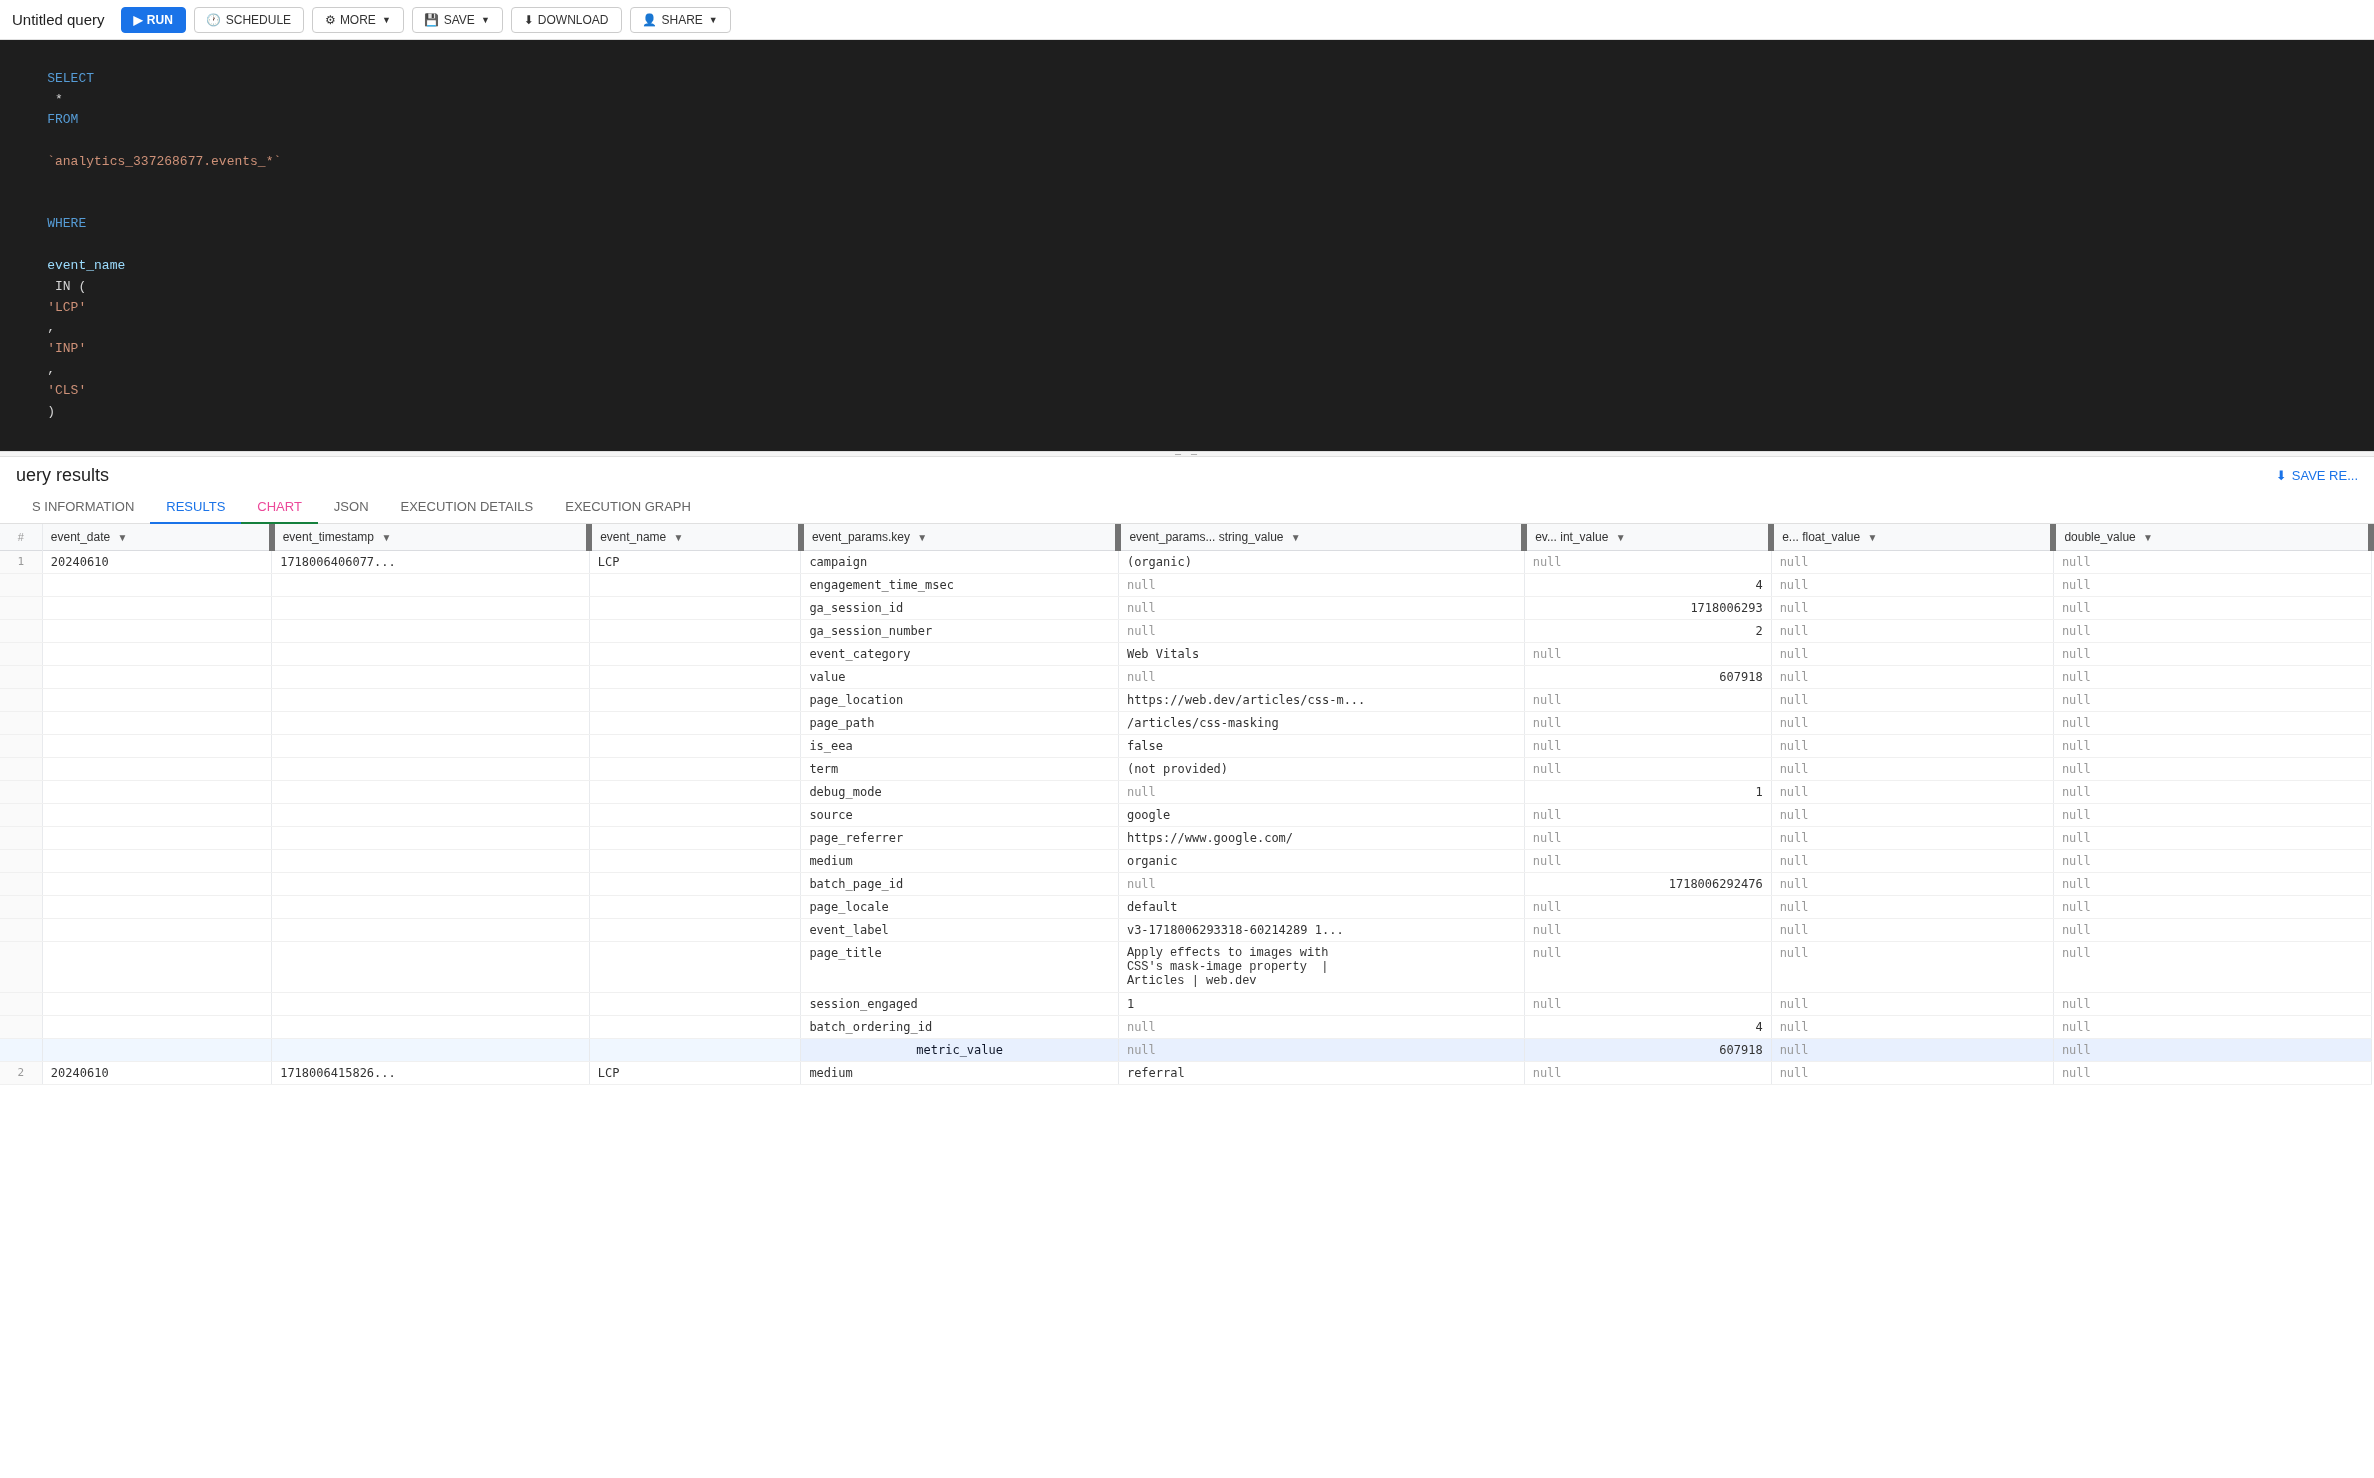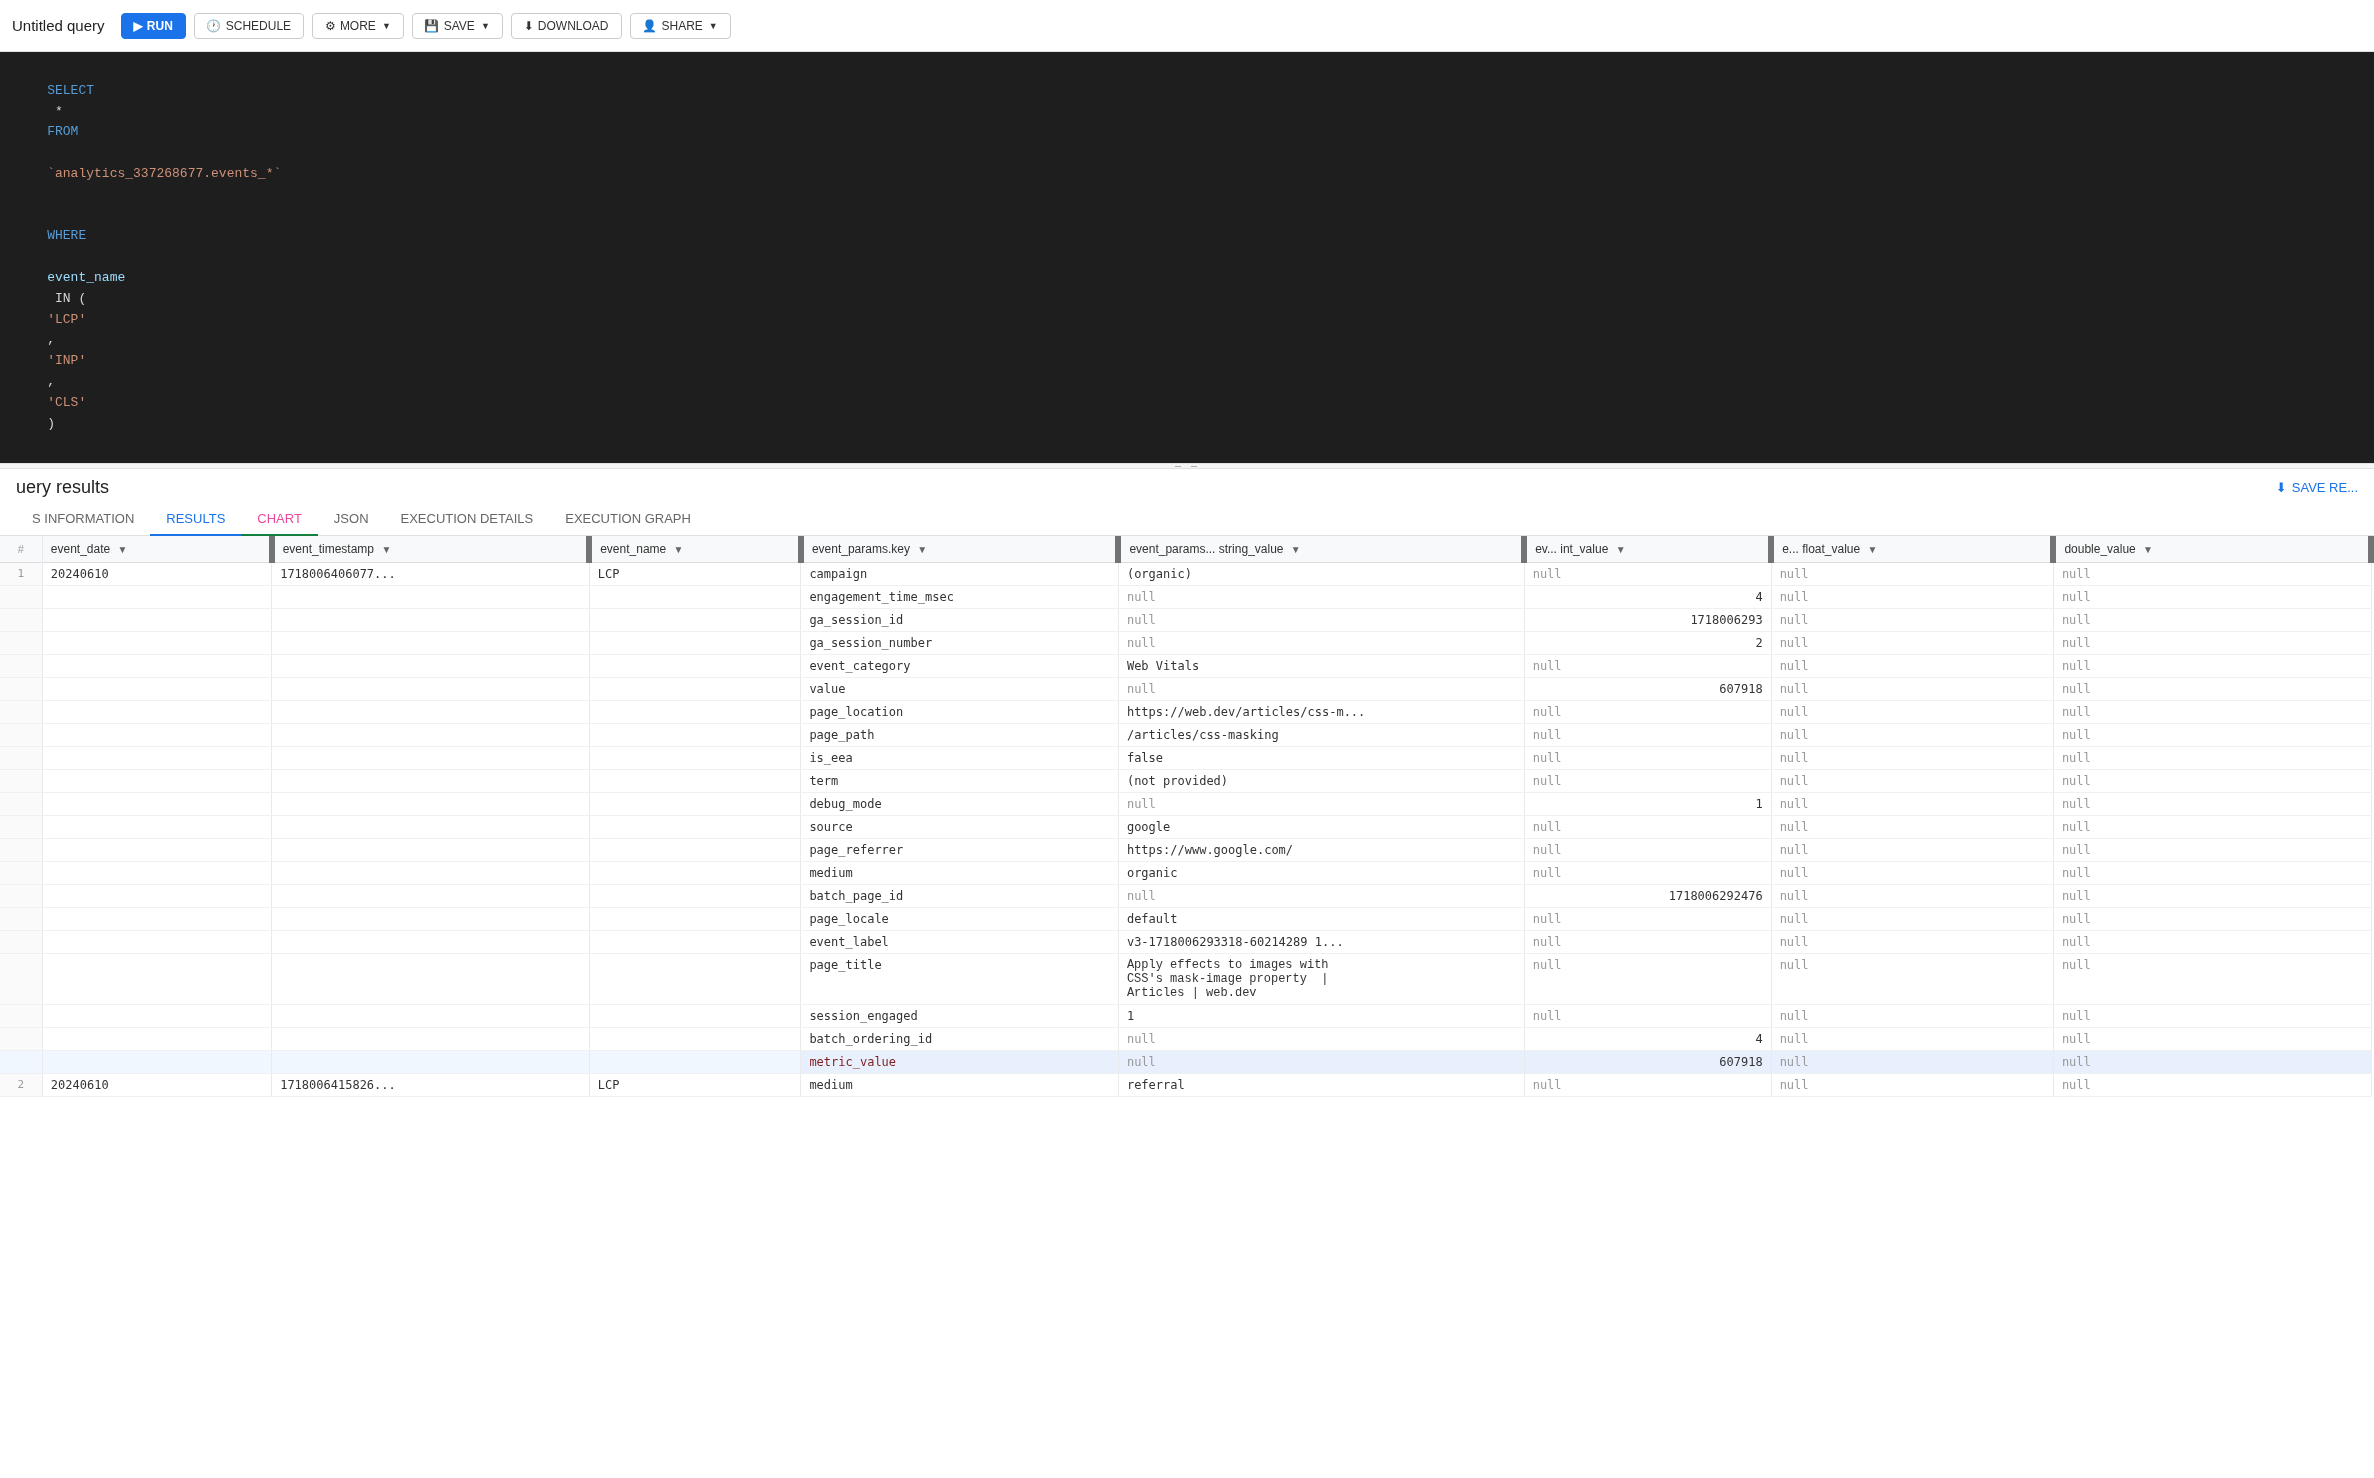--- a/index.html
+++ b/index.html
@@ -14,21 +14,21 @@
     }
 
     
     .top-bar {
       display: flex;
       align-items: center;
       padding: 6px 12px;
       border-bottom: 1px solid #e0e0e0;
       gap: 8px;
       background: #fff;
-      height: 52px;
+      height: 40px;
     }
     .top-bar-title {
       font-family: sans-serif;
       font-size: 15px;
       font-weight: 500;
       color: #222;
       margin-right: 8px;
     }
     .toolbar-btn {
       display: flex;
@@ -570,21 +570,21 @@
           <td class="null-val">null</td>
           <td class="number-val">4</td>
           <td class="null-val">null</td>
           <td class="null-val">null</td>
         </tr>
         <tr class="selected-row">
           <td class="row-num-col"></td>
           <td></td>
           <td></td>
           <td></td>
-          <td style="background: rgb(232, 240, 254); color: #7f1d1d;">metric_value</td>
+          <td style="background: rgb(232, 240, 254); color: #0f172a; text-align: center;">metric_value</td>
           <td class="null-val" style="background: rgb(232, 240, 254);">null</td>
           <td style="background: rgb(232, 240, 254); text-align: right;">607918</td>
           <td class="null-val" style="background: rgb(232, 240, 254);">null</td>
           <td class="null-val" style="background: rgb(232, 240, 254);">null</td>
         </tr>
         <tr>
           <td class="row-num-col">2</td>
           <td>20240610</td>
           <td>1718006415826...</td>
           <td>LCP</td>

